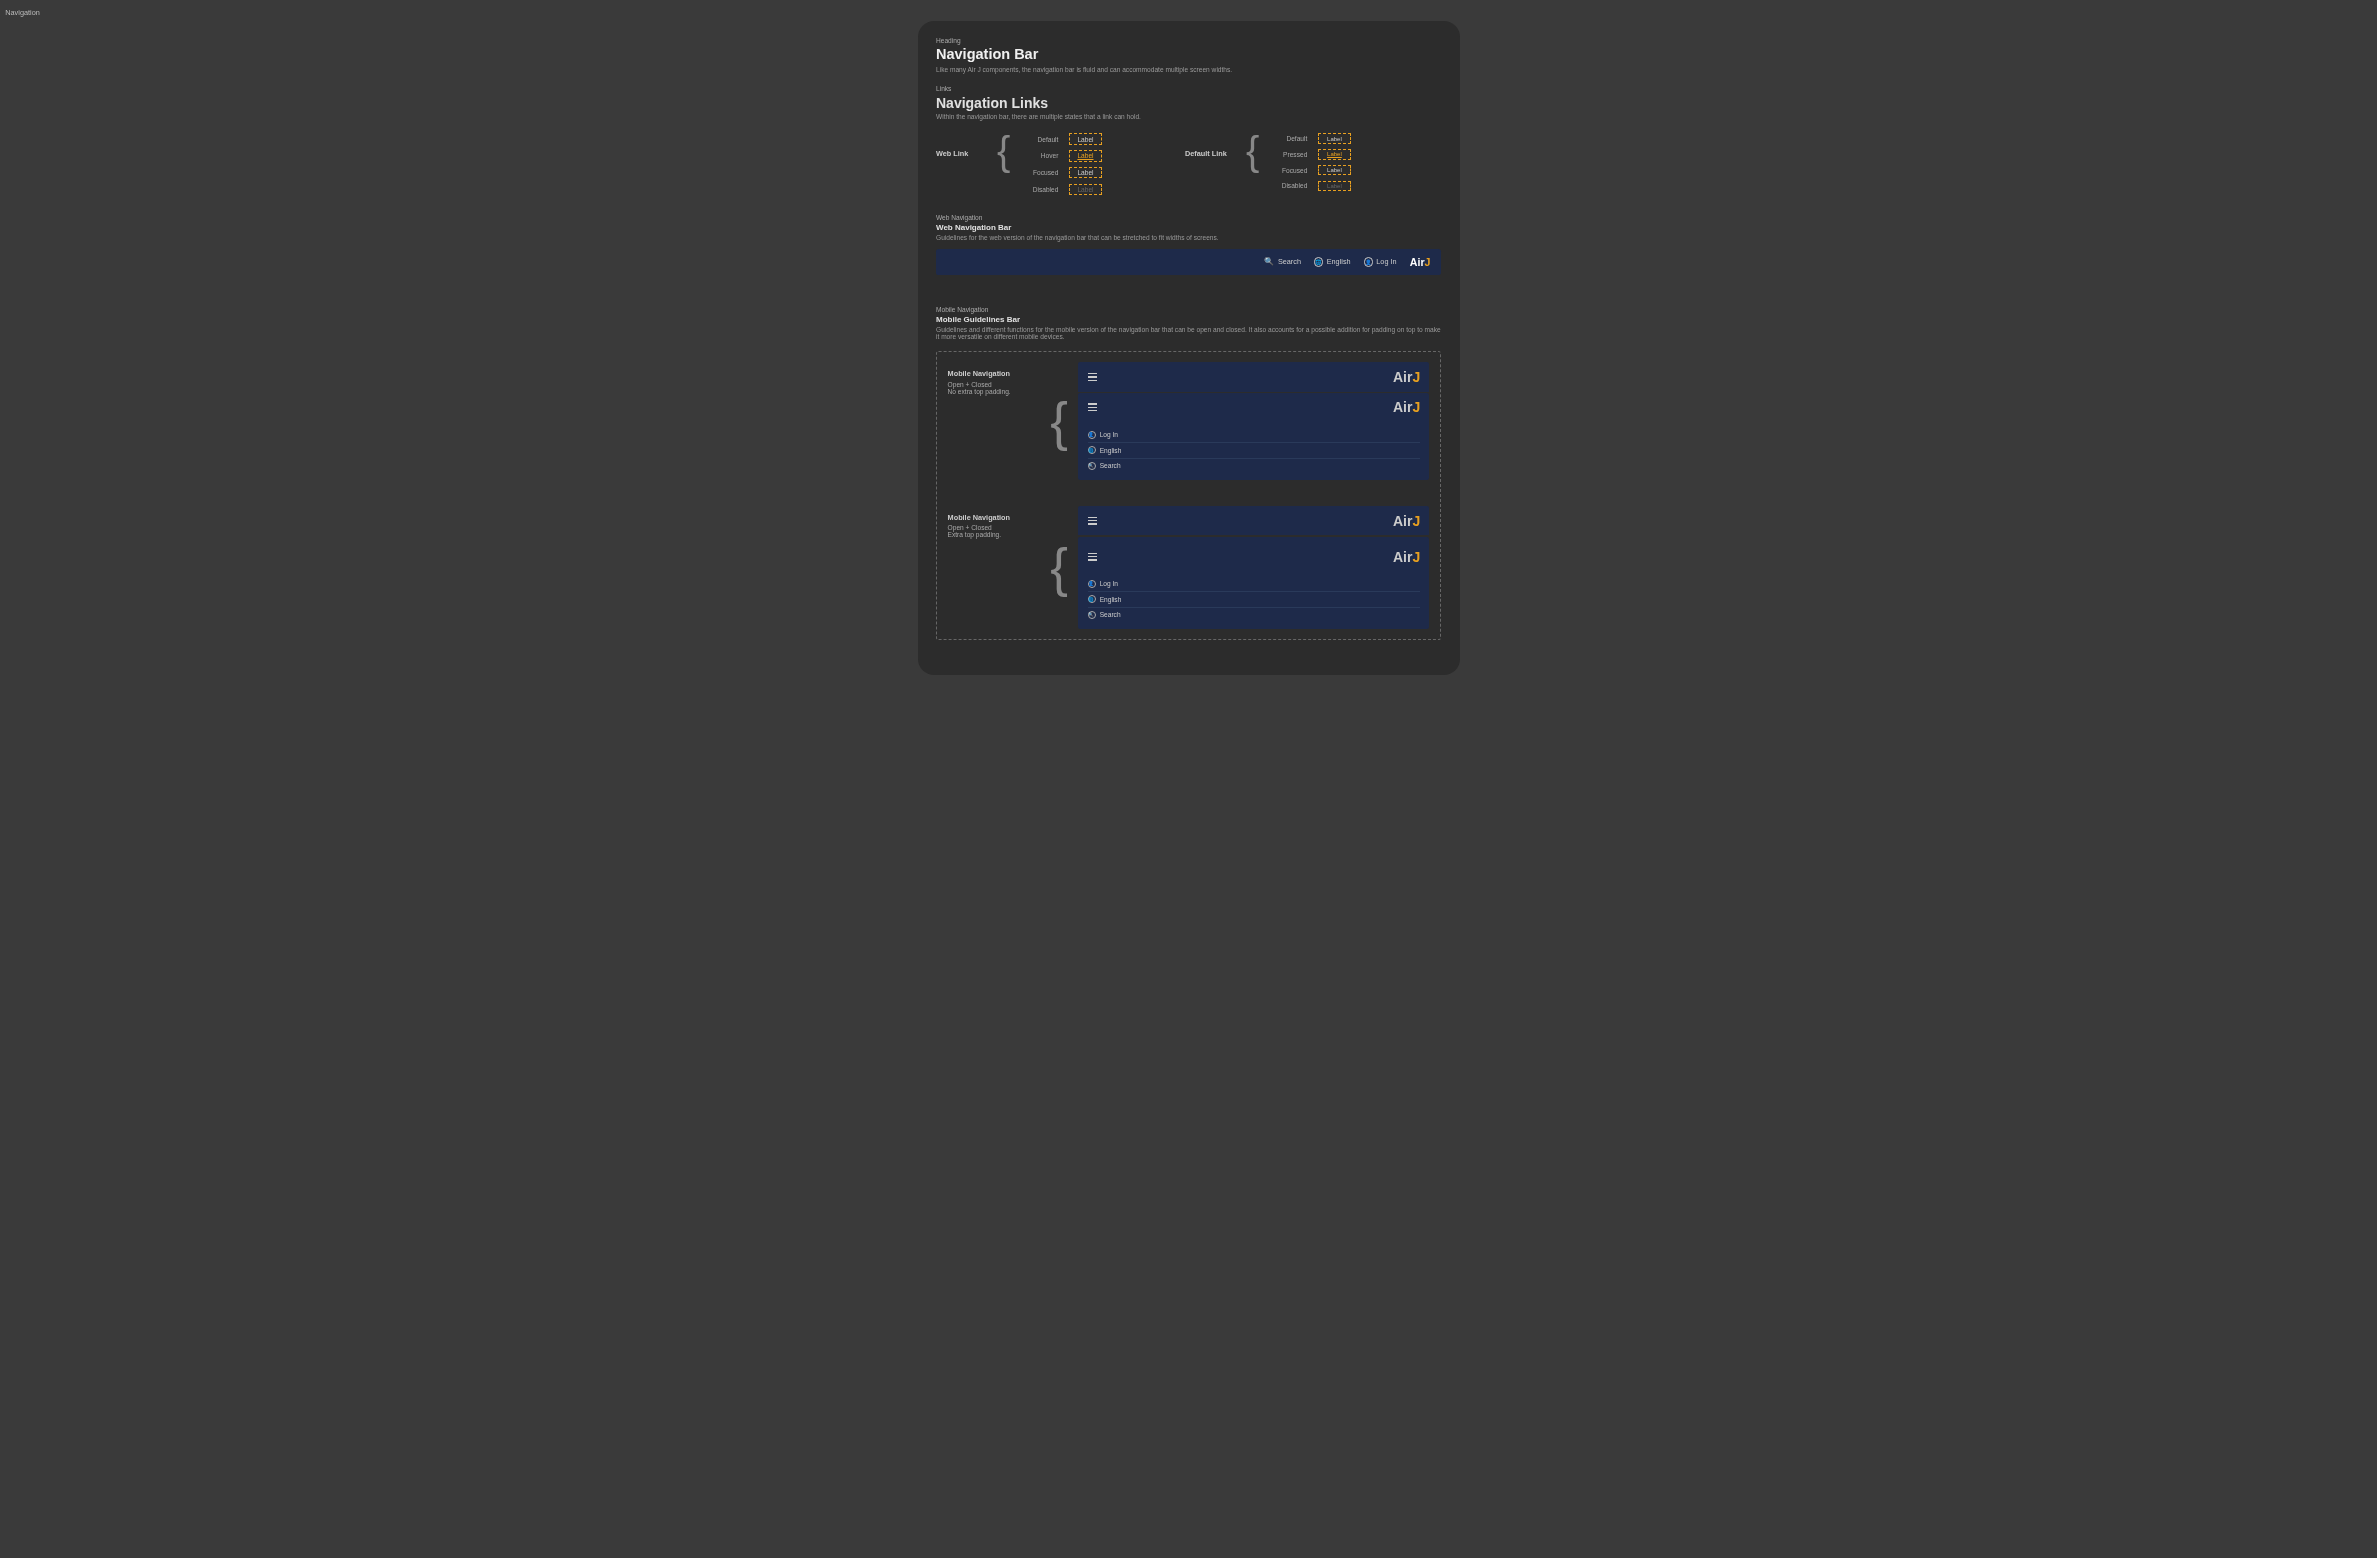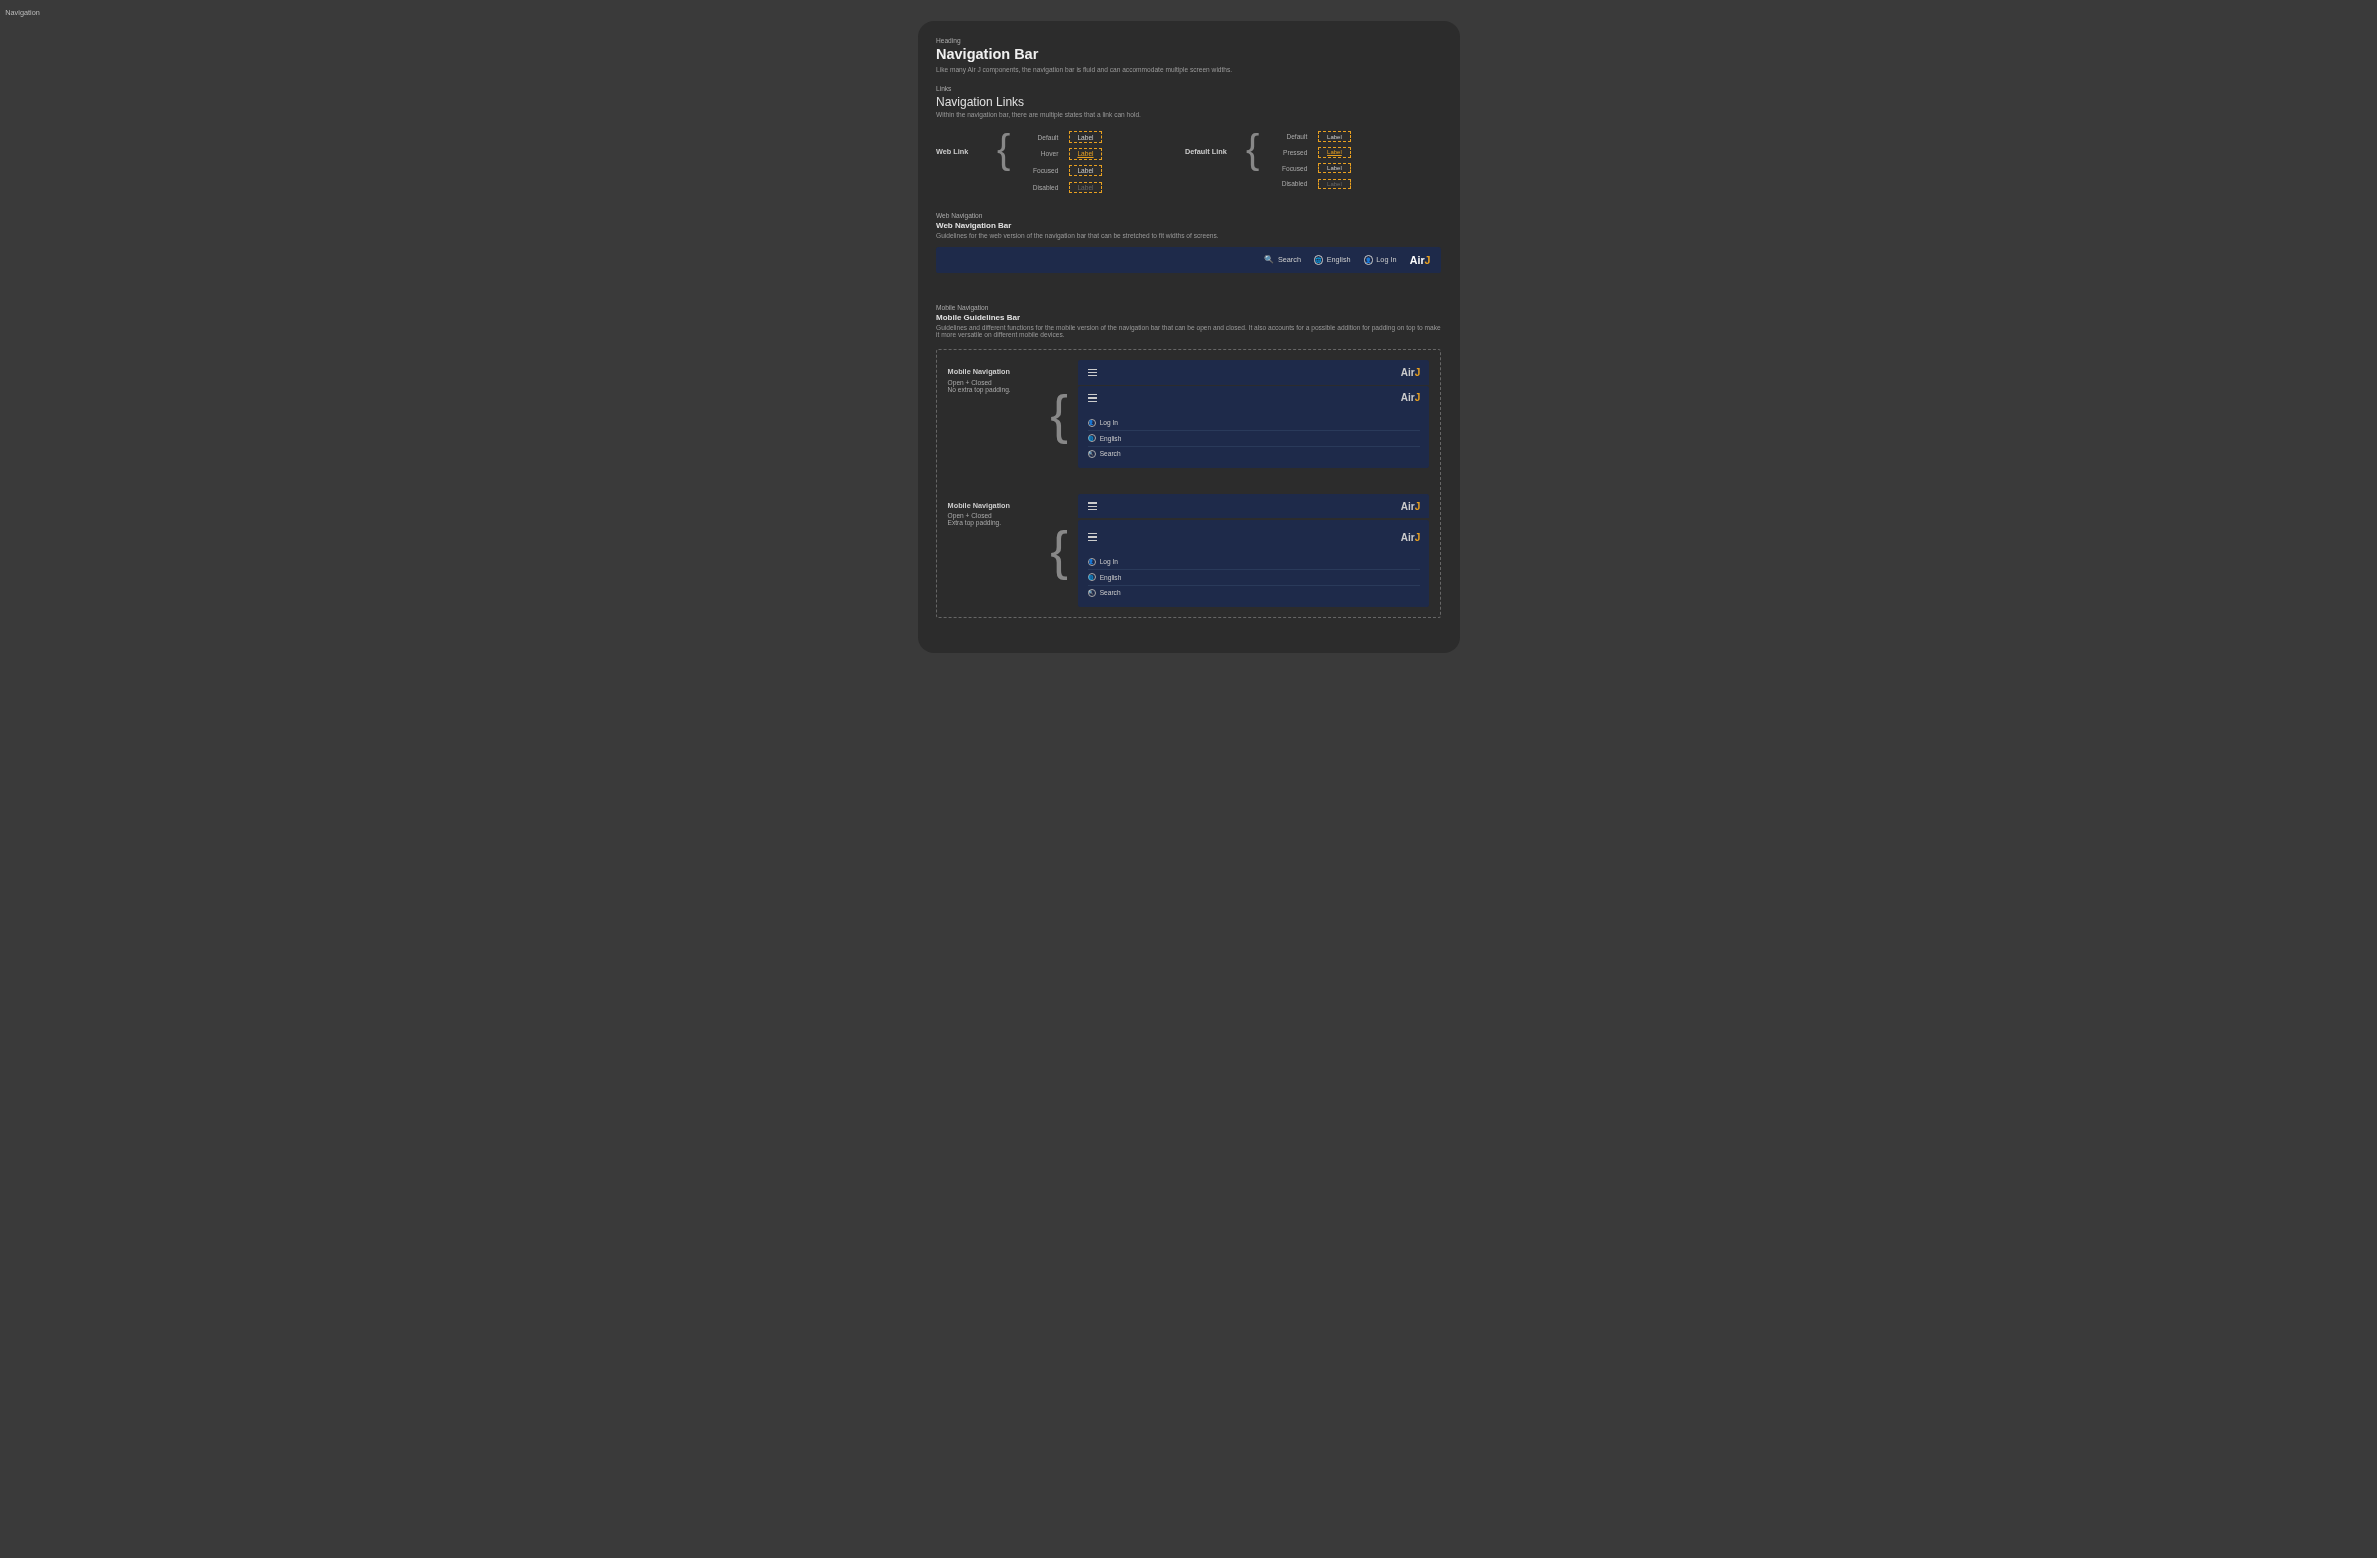--- a/index.html
+++ b/index.html
@@ -47,22 +47,22 @@
     }
 
     
     .links-label {
       font-size: 6.6px;
       color: #aaa;
       margin-bottom: 2.6px;
     }
 
     .nav-links-title {
-      font-size: 12px;
-      font-weight: normal;
+      font-size: 14px;
+      font-weight: bold;
       color: #e0e0e0;
       margin-bottom: 2px;
     }
 
     .nav-links-desc {
       font-size: 6.6px;
       color: #999;
       margin-bottom: 10.6px;
     }
 
@@ -347,21 +347,21 @@
       border: 0.7px solid #aaa;
       border-radius: 50%;
       display: flex;
       align-items: center;
       justify-content: center;
       font-size: 4.6px;
       color: #aaa;
     }
 
     .air-logo-small {
-      font-size: 10px;
+      font-size: 14px;
       font-weight: bold;
     }
 
     .air-logo-small .j {
       color: #e8a020;
     }
   </style>
 </head>
 <body>
 

